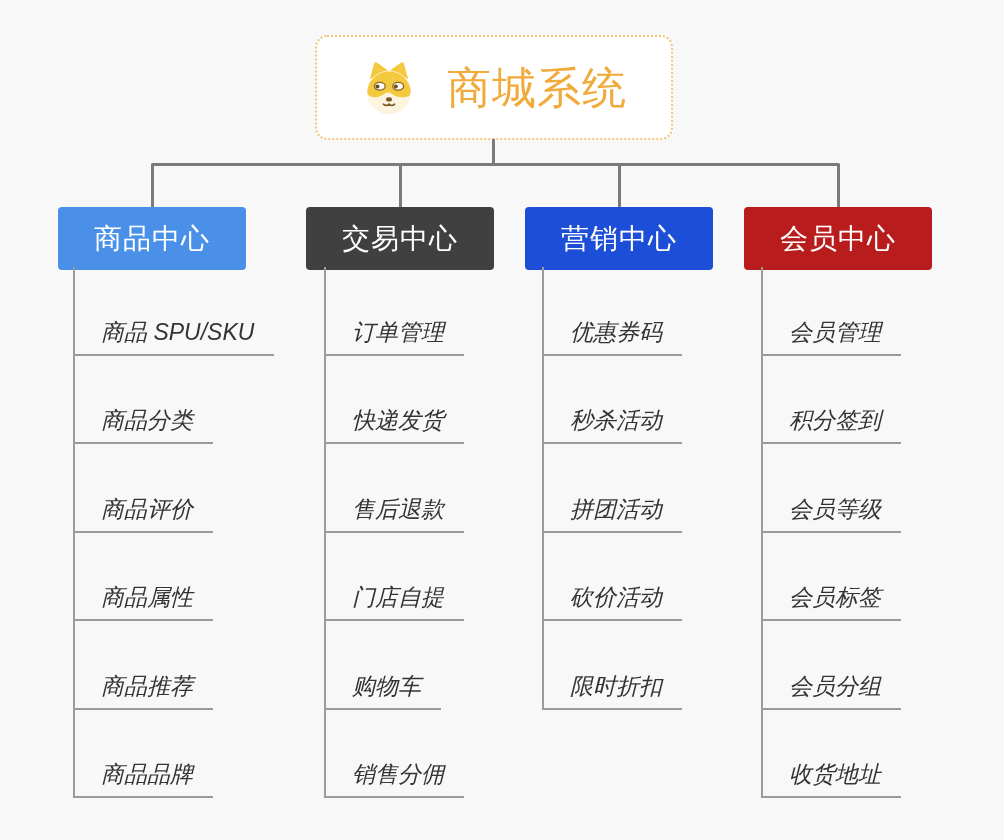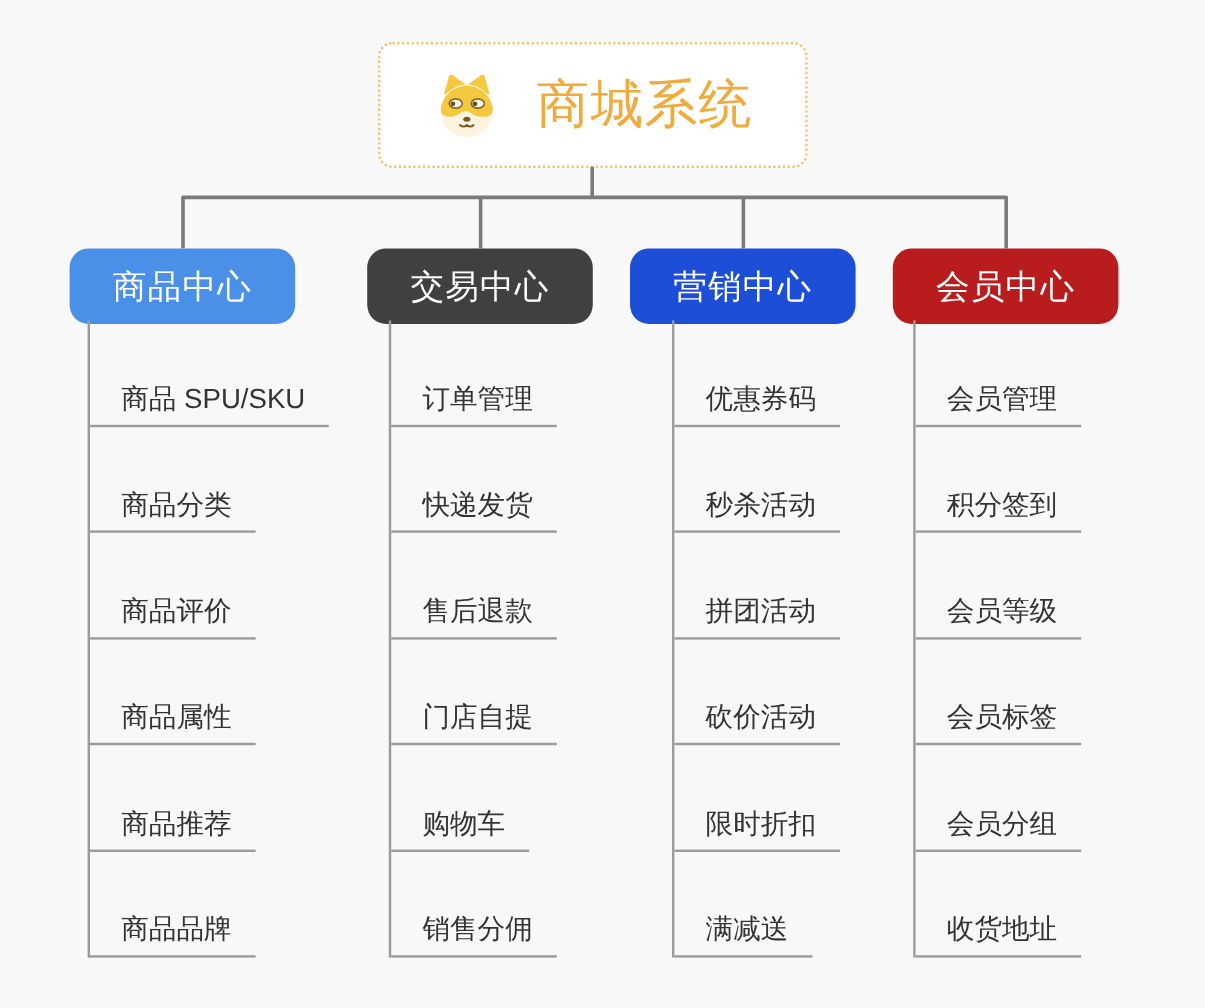--- a/index.html
+++ b/index.html
@@ -20,36 +20,37 @@
     font-size:44px;line-height:1;color:var(--accent,#F0AB3C);
     letter-spacing:1px;white-space:nowrap;
   }
   .dog-icon{width:56px;height:56px;display:block;}
   
   .stem{left:492px;top:139px;width:3px;height:25px;background:var(--line,#7B7B7B);}
   .bus{left:151px;top:163px;width:689px;height:3px;border-radius:2px;background:var(--line,#7B7B7B);}
   .drop{width:3px;top:164px;height:43px;background:var(--line,#7B7B7B);}
   
   .branch-header{
-    top:207px;width:188px;height:63px;border-radius:16px;
+    top:207px;width:188px;height:63px;border-radius:4px;
     color:#FFFFFF;font-size:28px;letter-spacing:1px;
     display:flex;align-items:center;justify-content:center;
     box-sizing:border-box;white-space:nowrap;
   }
   
   .column{
     top:267px;width:236px;
     border-left:2px solid var(--trunk,#9B9B9B);
   }
   .leaf-row{height:88.5px;display:flex;align-items:flex-end;}
   .leaf-label{
     display:inline-block;white-space:nowrap;
     font-size:23px;line-height:1.25;color:var(--leaf-text,#333333);
     padding:0 20px 7px 26px;
     border-bottom:2px solid var(--trunk,#9B9B9B);
+    font-style:italic;
   }
 </style>
 </head>
 <body style="background: rgb(248, 248, 248);">
 
 <div class="abs root-node">
   <svg class="dog-icon" viewBox="0 0 64 64">
     <path d="M10 22 L15 4 Q16 1.5 18.5 3 L31 12 Z" fill="#F5C93F"></path>
     <path d="M54 22 L49 4 Q48 1.5 45.5 3 L33 12 Z" fill="#F5C93F"></path>
     <circle cx="32" cy="37" r="25" fill="#FCF4DE"></circle>
@@ -113,38 +114,35 @@
         <span class="leaf-label">购物车</span>
       </div>
       <div class="leaf-row">
         <span class="leaf-label">销售分佣</span>
       </div>
     </div>
     <div class="abs drop" style="left: 618px;"></div>
     <div class="abs branch-header" style="left: 525px; background: #1d4ed8;">
       <span>营销中心</span>
     </div>
-    <div class="abs column" style="left: 560px;">
+    <div class="abs column" style="left: 542px;">
       <div class="leaf-row">
         <span class="leaf-label">优惠券码</span>
       </div>
       <div class="leaf-row">
         <span class="leaf-label">秒杀活动</span>
       </div>
       <div class="leaf-row">
         <span class="leaf-label">拼团活动</span>
       </div>
       <div class="leaf-row">
         <span class="leaf-label">砍价活动</span>
       </div>
       <div class="leaf-row">
         <span class="leaf-label">限时折扣</span>
-      </div>
-      <div class="leaf-row">
-        <span class="leaf-label">满减送</span>
       </div>
     </div>
     <div class="abs drop" style="left: 837px;"></div>
     <div class="abs branch-header" style="left: 744px; background: #b91c1c;">
       <span>会员中心</span>
     </div>
     <div class="abs column" style="left: 761px;">
       <div class="leaf-row">
         <span class="leaf-label">会员管理</span>
       </div>

